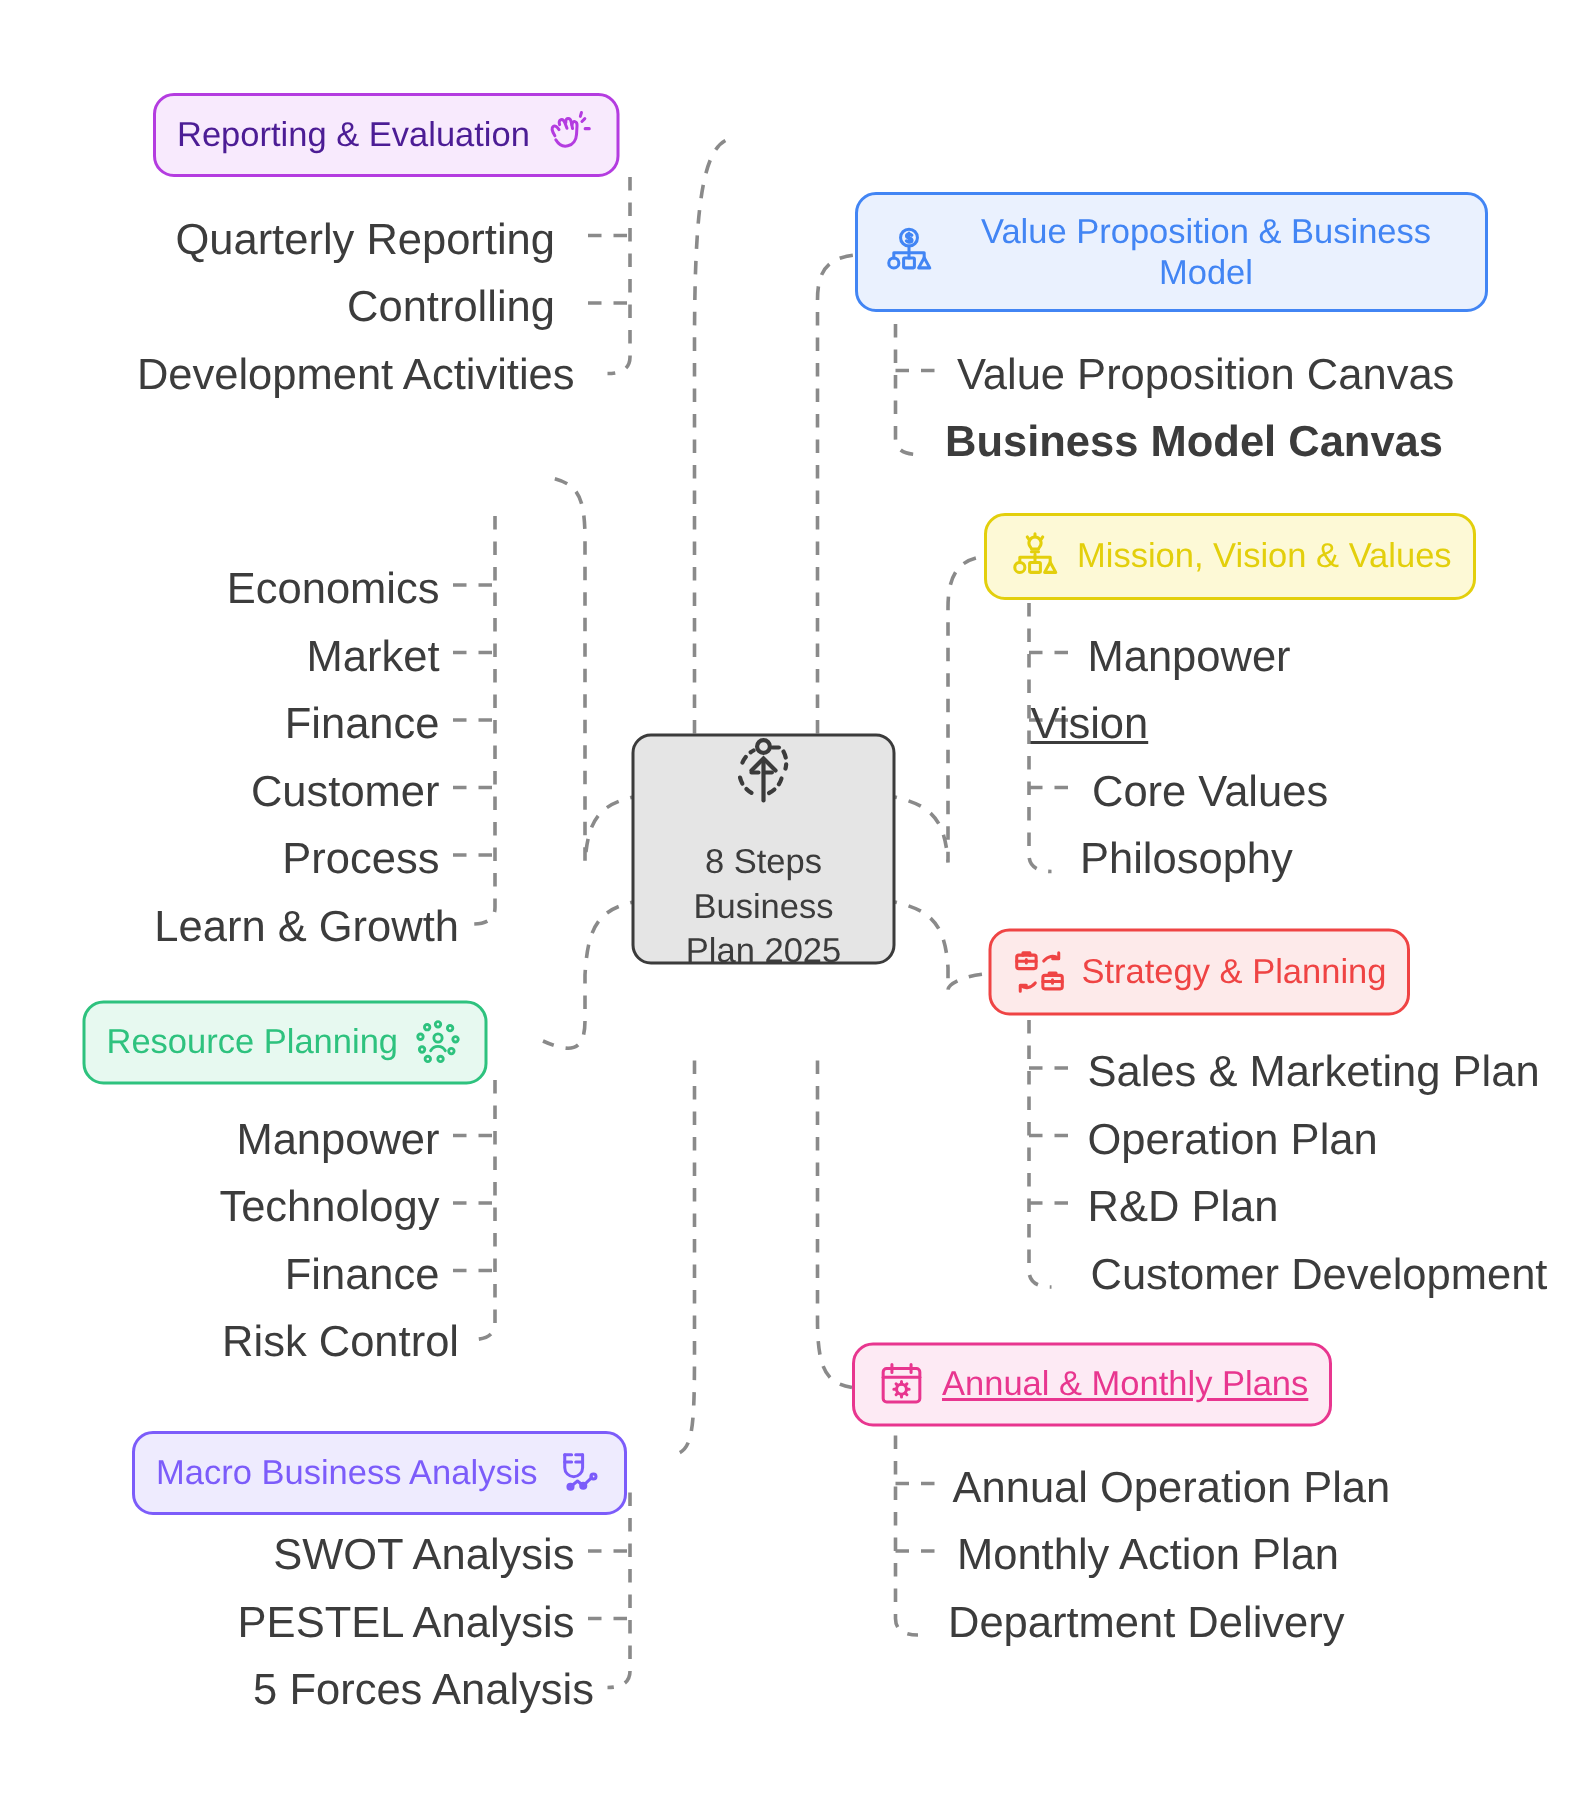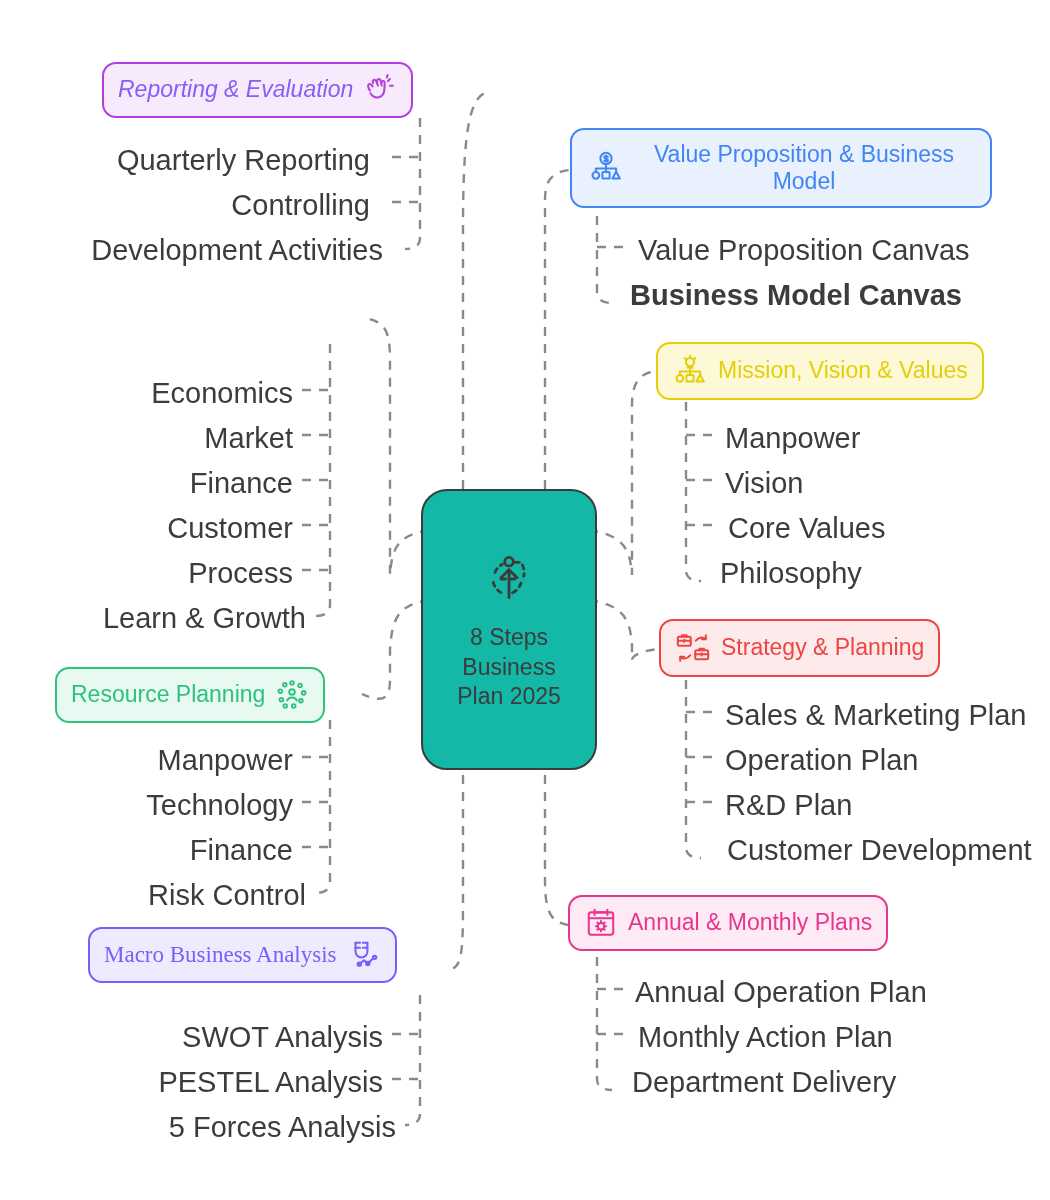--- a/index.html
+++ b/index.html
@@ -29,25 +29,25 @@
     white-space:nowrap;
   }
   .node .label{font-weight:400;}
   .node.wrap{white-space:normal;}
   .node .ico{flex:0 0 auto;display:flex;align-items:center;justify-content:center;}
   .node .ico svg{display:block;}
 
   
   #central{
     position:absolute;
-    left:421px;top:489px;width:176px;height:281px;
+    left:421px;top:489px;width:176px;height:154px;
     box-sizing:border-box;
-    background:#14b8a6;
+    background:#e5e5e5;
     border:2.5px solid #3b3b3b;
-    border-radius:26px;
+    border-radius:13px;
     display:flex;flex-direction:column;
     align-items:center;justify-content:center;
     gap:8px;
     color:#3b3b3b;
   }
   #central .ctext{
     font-size:23px;line-height:1.28;text-align:center;color:#3c3c3c;
   }
 
   
@@ -131,21 +131,21 @@
         <path d="M18 24 L30 24" stroke-dasharray="3.5 3.2"></path>
       </svg>
     </span>
     <div class="ctext">
       <div>8 Steps</div>
       <div>Business</div>
       <div>Plan 2025</div>
     </div>
   </div>
 
-  <div class="node" style="left:102px;top:62px;border-color:#b43ce0;background:#f8eafd;color:#8b5cf6;font-style:italic;">
+  <div class="node" style="left:102px;top:62px;border-color:#b43ce0;background:#f8eafd;color:#4c1d95;">
     <span class="label">Reporting &amp; Evaluation</span>
     <span class="ico">
       <svg width="34" height="34" viewBox="0 0 32 32" fill="none" stroke="#b43ce0" stroke-width="1.9" stroke-linecap="round" stroke-linejoin="round">
         <path d="M6.5 16.5c-1.6-2.6-2.2-5-1-5.9 1.1-.8 2.5.4 3.6 2"></path>
         <path d="M9.5 9.5c-.6-1.6-.2-2.8.8-3.1 1-.3 2 .6 2.6 2.2l1.2 3.2"></path>
         <path d="M13.4 8.2c-.2-1.5.3-2.5 1.3-2.6 1-.1 1.8.8 2.1 2.3l.8 4"></path>
         <path d="M17.2 9.6c.2-1.4 1-2.2 1.9-2 .9.2 1.4 1.2 1.3 2.6l-.3 5.4c-.2 3.6-2.3 6.5-5.4 7.2-3 .7-5.9-.9-7.6-3.8"></path>
         <path d="M23.5 7.5l1.8-1.8M25.5 12h2.6M22.5 4.3l.7-2.4"></path>
       </svg>
     </span>
@@ -185,21 +185,21 @@
         <path d="M13.9 13.2h4.2"></path>
         <path d="M16 14.6v2M7 16.5h18M7 16.5v3M16 16.5v3M25 16.5v3"></path>
         <circle cx="7" cy="22.5" r="3"></circle>
         <rect x="12.8" y="19.6" width="6.4" height="5.8" rx="0.6"></rect>
         <path d="M25 19.4l3.3 6h-6.6z"></path>
       </svg>
     </span>
     <span class="label">Mission, Vision &amp; Values</span>
   </div>
   <div class="leaf l" style="left:725px;top:424px;">Manpower</div>
-  <div class="leaf l" style="left:725px;top:469px;">Vision</div>
+  <div class="leaf l" style="left:687px;top:469px;text-decoration:underline;">Vision</div>
   <div class="leaf l" style="left:728px;top:514px;">Core Values</div>
   <div class="leaf l" style="left:720px;top:559px;">Philosophy</div>
 
   <div class="node" style="left:55px;top:667px;border-color:#2ec27e;background:#e7f9f0;color:#2ec27e;">
     <span class="label">Resource Planning</span>
     <span class="ico">
       <svg width="34" height="34" viewBox="0 0 32 32" fill="none" stroke="#2ec27e" stroke-width="1.8" stroke-linecap="round" stroke-linejoin="round">
         <circle cx="16" cy="13.2" r="2.6"></circle>
         <path d="M11.4 21.2a5.2 5.2 0 0 1 9.2 0"></path>
         <circle cx="16" cy="4.6" r="1.7"></circle>
@@ -232,39 +232,39 @@
         <path d="M4.6 27.4v-3.6h3.6"></path>
       </svg>
     </span>
     <span class="label">Strategy &amp; Planning</span>
   </div>
   <div class="leaf l" style="left:725px;top:701px;">Sales &amp; Marketing Plan</div>
   <div class="leaf l" style="left:725px;top:746px;">Operation Plan</div>
   <div class="leaf l" style="left:725px;top:791px;">R&amp;D Plan</div>
   <div class="leaf l" style="left:727px;top:836px;">Customer Development</div>
 
-  <div class="node" style="left:88px;top:927px;border-color:#7c5cfa;background:#eeebfe;color:#7c5cfa;font-family:Liberation Serif, serif;">
+  <div class="node" style="left:88px;top:954px;border-color:#7c5cfa;background:#eeebfe;color:#7c5cfa;">
     <span class="label">Macro Business Analysis</span>
     <span class="ico">
       <svg width="34" height="34" viewBox="0 0 32 32" fill="none" stroke="#7c5cfa" stroke-width="1.9" stroke-linecap="round" stroke-linejoin="round">
         <path d="M8 4.5v8.2a5.6 5.6 0 0 0 11.2 0V4.5"></path>
         <path d="M8 9.1h4.3M14.9 9.1h4.3"></path>
         <path d="M8 4.5h4.3M14.9 4.5h4.3"></path>
         <path d="M11.6 24.6l4.4-3.6 3.6 3 5.4-5.2"></path>
         <circle cx="11.6" cy="24.6" r="1.6"></circle>
         <circle cx="19.6" cy="24" r="1.6"></circle>
         <circle cx="26" cy="18.2" r="1.6"></circle>
       </svg>
     </span>
   </div>
   <div class="leaf r" style="right:667px;top:1023px;">SWOT Analysis</div>
   <div class="leaf r" style="right:667px;top:1068px;">PESTEL Analysis</div>
   <div class="leaf r" style="right:654px;top:1113px;">5 Forces Analysis</div>
 
-  <div class="node" style="left:568px;top:895px;border-color:#e8368f;background:#fdeaf4;color:#e8368f;">
+  <div class="node" style="left:568px;top:895px;border-color:#e8368f;background:#fdeaf4;color:#e8368f;text-decoration:underline;">
     <span class="ico">
       <svg width="34" height="34" viewBox="0 0 32 32" fill="none" stroke="#e8368f" stroke-width="1.9" stroke-linecap="round" stroke-linejoin="round">
         <rect x="4.5" y="6" width="23" height="21" rx="2.2"></rect>
         <path d="M4.5 11.5h23"></path>
         <path d="M10 3.5v5M22 3.5v5M10 6h12"></path>
         <circle cx="16" cy="19" r="3.1"></circle>
         <path d="M16 14.2v1.5M16 22.3v1.5M11.2 19h1.5M19.3 19h1.5M12.6 15.6l1.1 1.1M18.3 21.3l1.1 1.1M19.4 15.6l-1.1 1.1M13.7 21.3l-1.1 1.1"></path>
       </svg>
     </span>
     <span class="label">Annual &amp; Monthly Plans</span>

